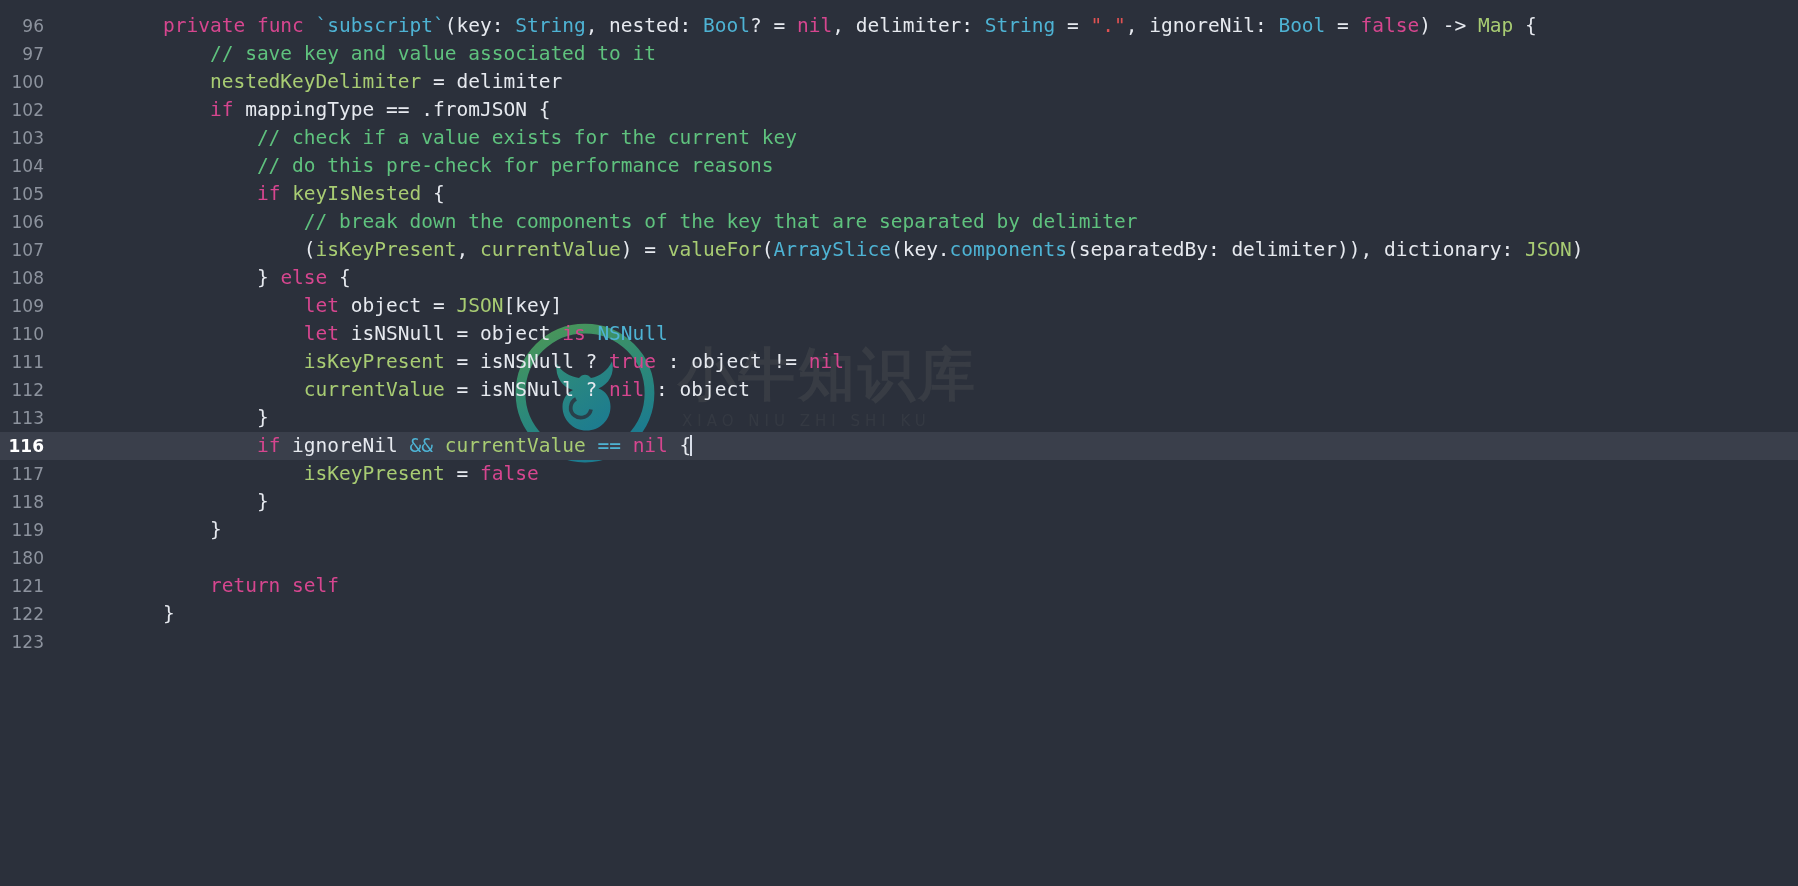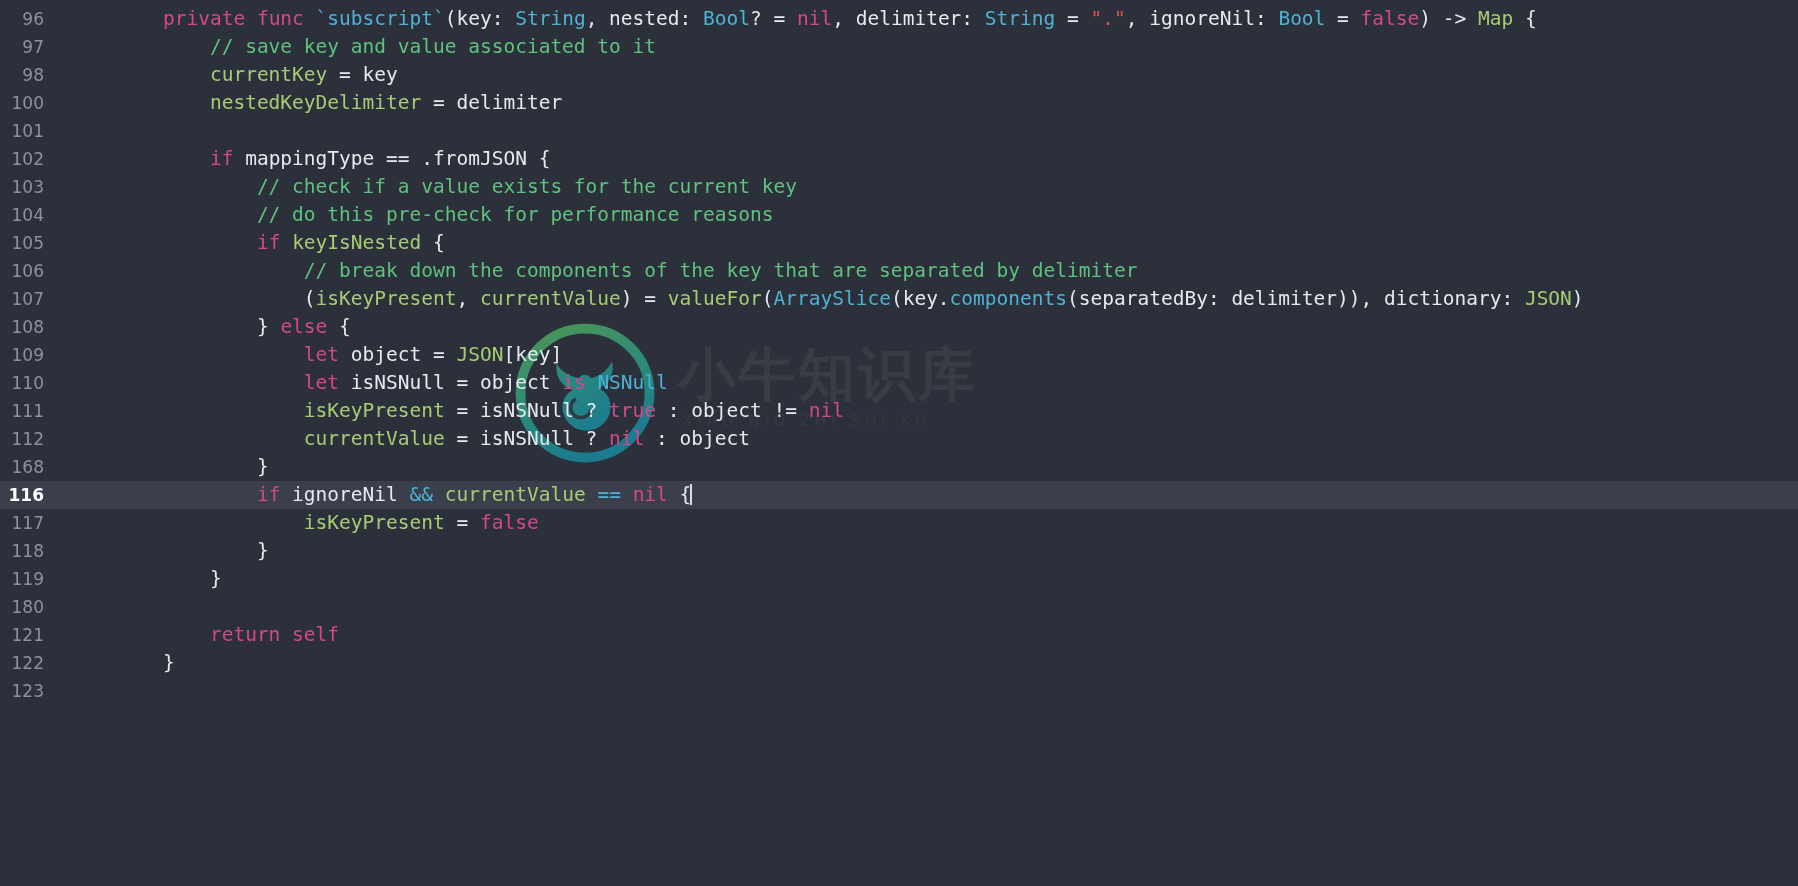--- a/index.html
+++ b/index.html
@@ -62,21 +62,21 @@
     font-weight: 400;
     letter-spacing: 5px;
     line-height: 1;
     white-space: nowrap;
   }
 
   
   #code-lines {
     position: relative;
     z-index: 2;
-    padding-top: 5px;
+    padding-top: 12px;
   }
   .code-line {
     position: relative;
     height: 28px;
     line-height: 28px;
     white-space: pre;
     font-size: 19.5px;
     display: block;
   }
   .code-line.active {
@@ -146,35 +146,33 @@
                C130 70 120 78 108 80 C104 74 96 74 92 80 C80 78 68 72 62 60 Z" fill="url(#bullGrad)" opacity="0.95"></path>
       <path d="M88 108 C80 112 78 124 86 130 C94 136 106 132 108 122" fill="none" stroke="#2b303b" stroke-width="5" opacity="0.8"></path>
     </svg>
     <div class="wm-text">小牛知识库</div>
     <div class="wm-sub">XIAO NIU ZHI SHI KU</div>
   </div>
 
   <div id="code-lines">
       <div class="code-line"><span class="ln">96</span><span class="src"><span class="t-plain">    </span><span class="t-kw2">private func </span><span class="t-type">`subscript`</span><span class="t-plain">(key: </span><span class="t-type">String</span><span class="t-plain">, nested: </span><span class="t-type">Bool</span><span class="t-plain">? = </span><span class="t-nil">nil</span><span class="t-plain">, delimiter: </span><span class="t-type">String</span><span class="t-plain"> = </span><span class="t-str">"."</span><span class="t-plain">, ignoreNil: </span><span class="t-type">Bool</span><span class="t-plain"> = </span><span class="t-nil">false</span><span class="t-plain">) -&gt; </span><span class="t-type2">Map</span><span class="t-plain"> {</span></span></div>
       <div class="code-line"><span class="ln">97</span><span class="src"><span class="t-comment">        // save key and value associated to it</span></span></div>
-      <div class="code-line"><span class="ln">98</span><span class="src"><span class="t-plain">        </span><span class="t-ident">currentKey</span><span class="t-plain"> = </span><span class="t-plain">key</span></span></div>
       <div class="code-line"><span class="ln">100</span><span class="src"><span class="t-plain">        </span><span class="t-ident">nestedKeyDelimiter</span><span class="t-plain"> = delimiter</span></span></div>
-      <div class="code-line"><span class="ln">101</span><span class="src"></span></div>
       <div class="code-line"><span class="ln">102</span><span class="src"><span class="t-plain">        </span><span class="t-kw2">if</span><span class="t-plain"> mappingType </span><span class="t-plain">==</span><span class="t-plain"> .fromJSON {</span></span></div>
       <div class="code-line"><span class="ln">103</span><span class="src"><span class="t-comment">            // check if a value exists for the current key</span></span></div>
       <div class="code-line"><span class="ln">104</span><span class="src"><span class="t-comment">            // do this pre-check for performance reasons</span></span></div>
       <div class="code-line"><span class="ln">105</span><span class="src"><span class="t-plain">            </span><span class="t-kw2">if</span><span class="t-plain"> </span><span class="t-ident">keyIsNested</span><span class="t-plain"> {</span></span></div>
       <div class="code-line"><span class="ln">106</span><span class="src"><span class="t-comment">                // break down the components of the key that are separated by delimiter</span></span></div>
       <div class="code-line"><span class="ln">107</span><span class="src"><span class="t-plain">                (</span><span class="t-ident">isKeyPresent</span><span class="t-plain">, </span><span class="t-ident">currentValue</span><span class="t-plain">) = </span><span class="t-ident">valueFor</span><span class="t-plain">(</span><span class="t-type">ArraySlice</span><span class="t-plain">(key.</span><span class="t-fn">components</span><span class="t-plain">(separatedBy: delimiter)), dictionary: </span><span class="t-type2">JSON</span><span class="t-plain">)</span></span></div>
       <div class="code-line"><span class="ln">108</span><span class="src"><span class="t-plain">            } </span><span class="t-kw2">else</span><span class="t-plain"> {</span></span></div>
       <div class="code-line"><span class="ln">109</span><span class="src"><span class="t-plain">                </span><span class="t-kw2">let</span><span class="t-plain"> object = </span><span class="t-type2">JSON</span><span class="t-plain">[key]</span></span></div>
       <div class="code-line"><span class="ln">110</span><span class="src"><span class="t-plain">                </span><span class="t-kw2">let</span><span class="t-plain"> isNSNull = object </span><span class="t-kw2">is</span><span class="t-plain"> </span><span class="t-type">NSNull</span></span></div>
       <div class="code-line"><span class="ln">111</span><span class="src"><span class="t-plain">                </span><span class="t-ident">isKeyPresent</span><span class="t-plain"> = isNSNull ? </span><span class="t-nil">true</span><span class="t-plain"> : object </span><span class="t-plain">!=</span><span class="t-plain"> </span><span class="t-nil">nil</span></span></div>
       <div class="code-line"><span class="ln">112</span><span class="src"><span class="t-plain">                </span><span class="t-ident">currentValue</span><span class="t-plain"> = isNSNull ? </span><span class="t-nil">nil</span><span class="t-plain"> : object</span></span></div>
-      <div class="code-line"><span class="ln">168</span><span class="src"><span class="t-plain">            }</span></span></div>
+      <div class="code-line"><span class="ln">113</span><span class="src"><span class="t-plain">            }</span></span></div>
       <div class="code-line active"><span class="ln">116</span><span class="src"><span class="t-plain">            </span><span class="t-kw2">if</span><span class="t-plain"> ignoreNil </span><span class="t-op">&amp;&amp;</span><span class="t-plain"> </span><span class="t-ident">currentValue</span><span class="t-plain"> </span><span class="t-op">==</span><span class="t-plain"> </span><span class="t-nil">nil</span><span class="t-plain"> {</span><span class="caret"></span></span></div>
       <div class="code-line"><span class="ln">117</span><span class="src"><span class="t-plain">                </span><span class="t-ident">isKeyPresent</span><span class="t-plain"> = </span><span class="t-nil">false</span></span></div>
       <div class="code-line"><span class="ln">118</span><span class="src"><span class="t-plain">            }</span></span></div>
       <div class="code-line"><span class="ln">119</span><span class="src"><span class="t-plain">        }</span></span></div>
       <div class="code-line"><span class="ln">180</span><span class="src"></span></div>
       <div class="code-line"><span class="ln">121</span><span class="src"><span class="t-plain">        </span><span class="t-kw2">return self</span></span></div>
       <div class="code-line"><span class="ln">122</span><span class="src"><span class="t-plain">    }</span></span></div>
       <div class="code-line"><span class="ln">123</span><span class="src"></span></div>
     </div>
 

